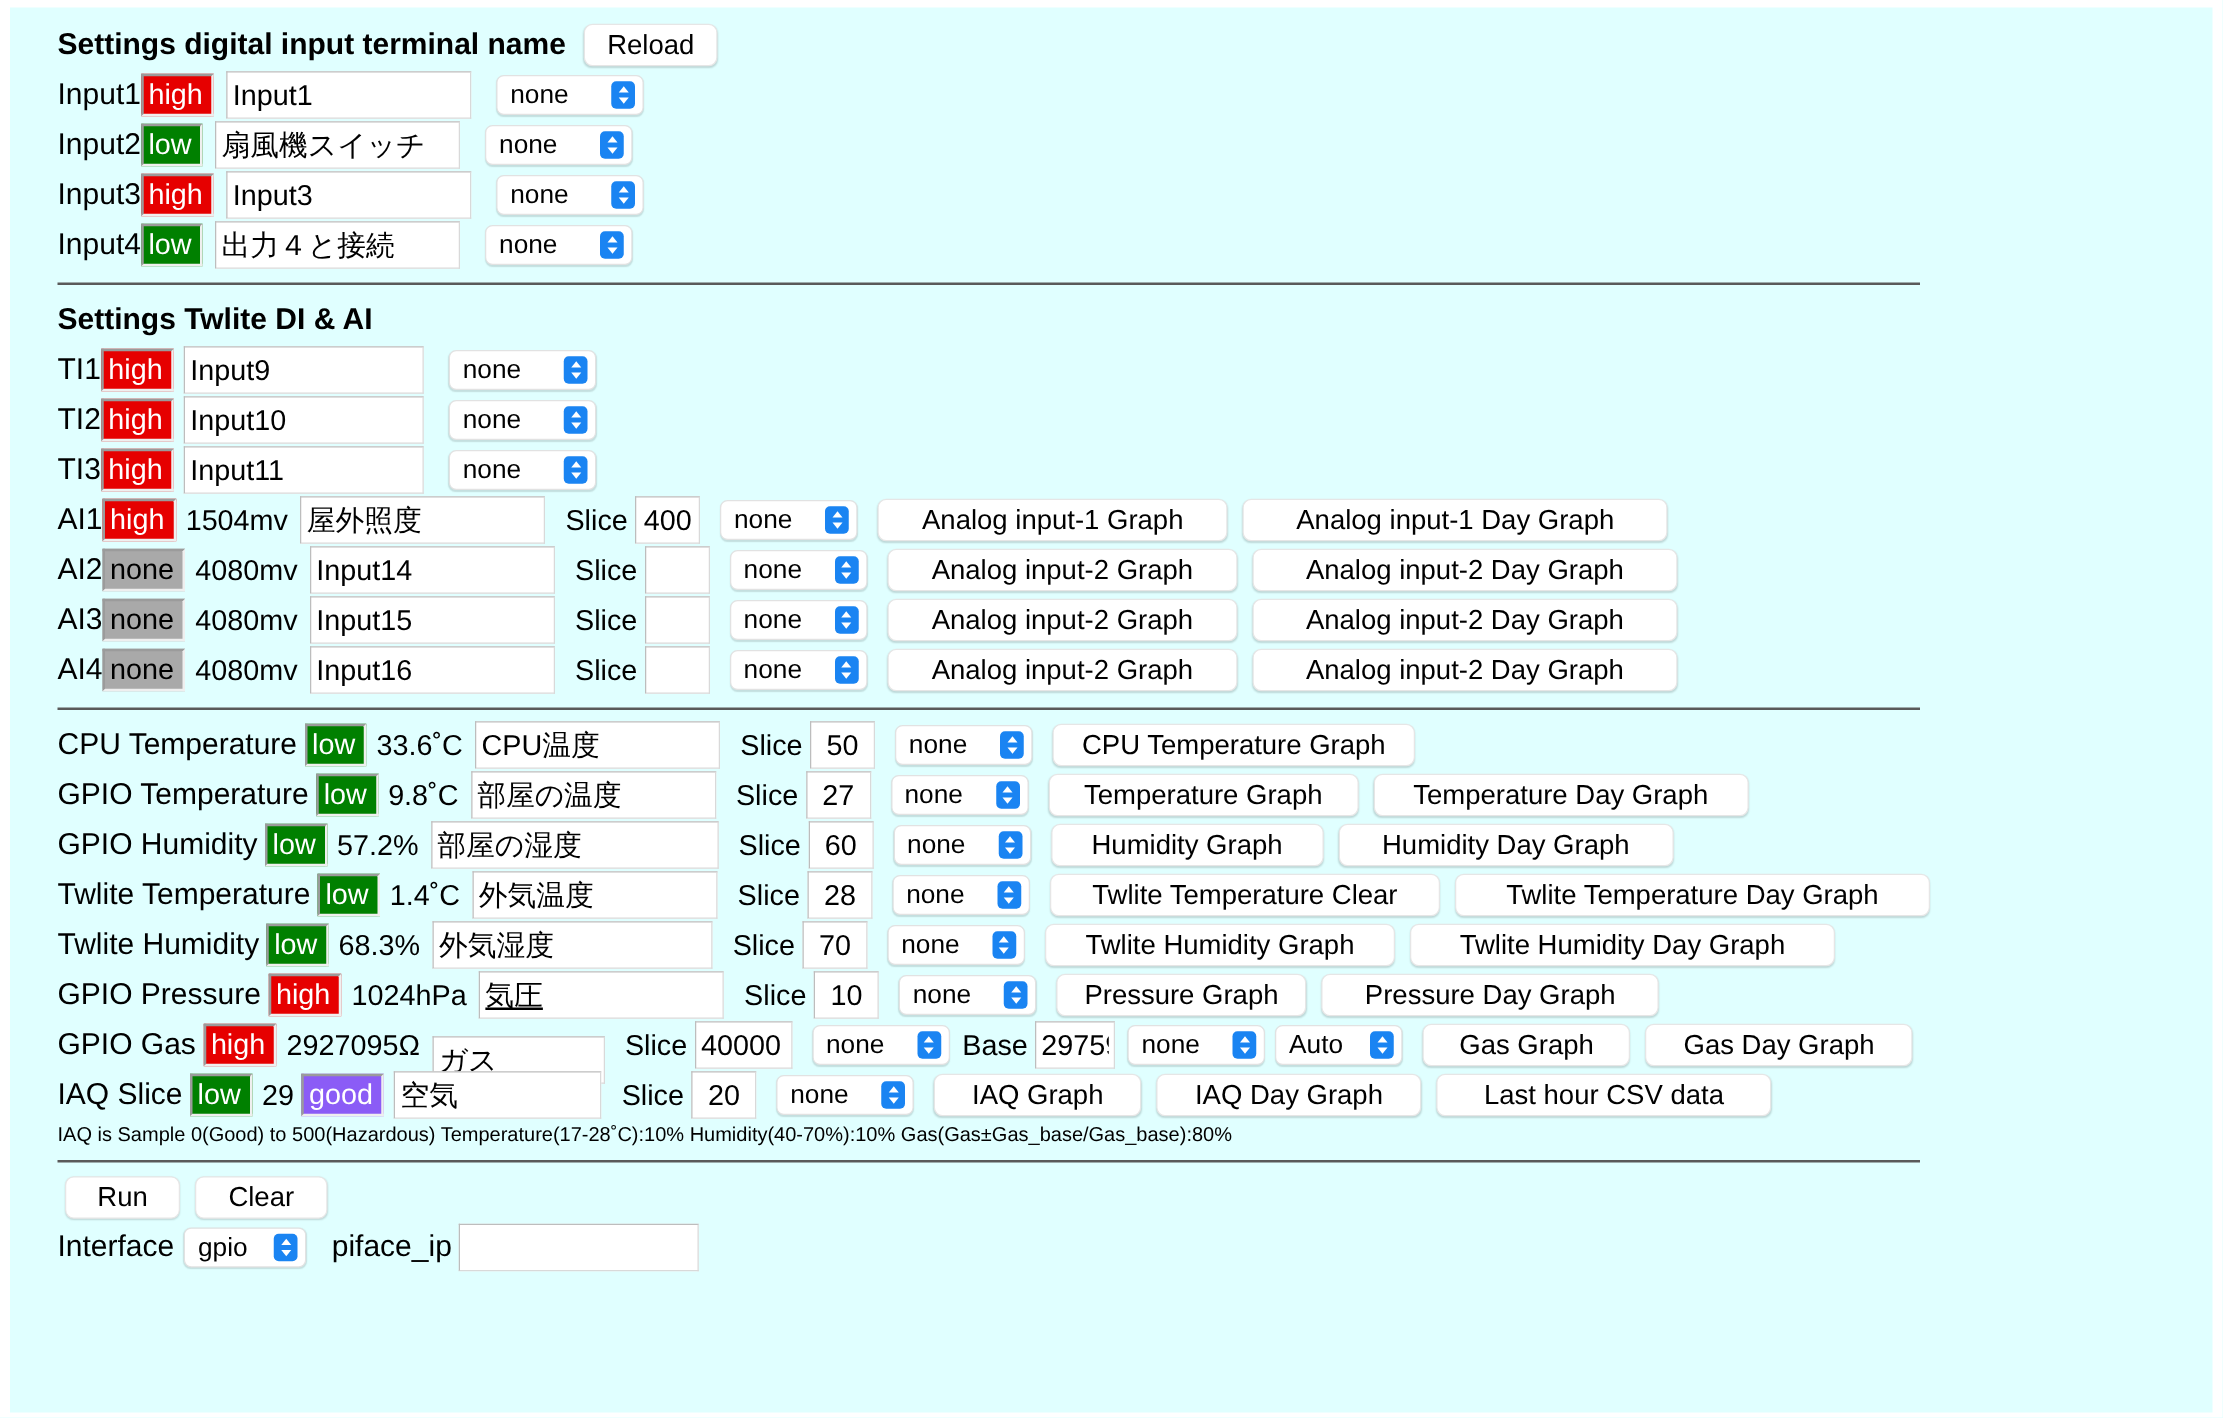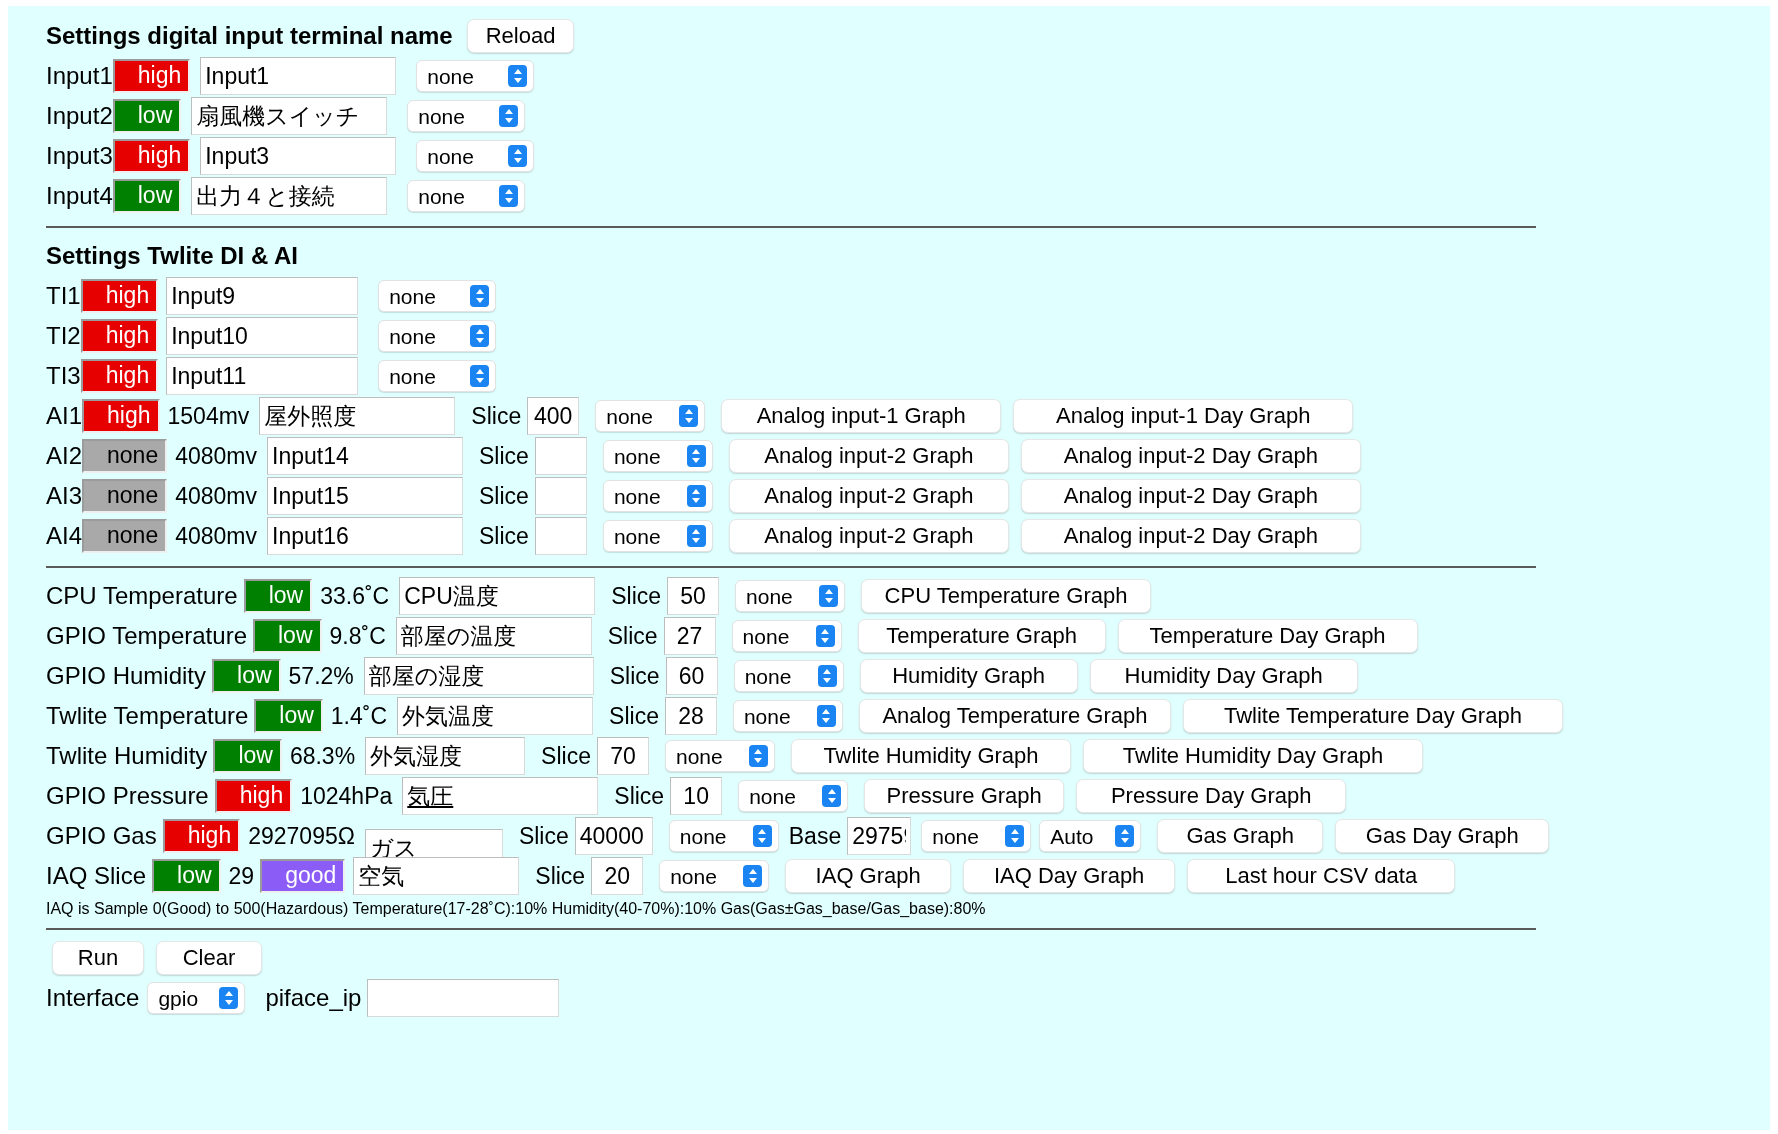--- a/index.html
+++ b/index.html
@@ -43,21 +43,21 @@
     font-weight: bold;
     color: #000;
     margin-right: 14px;
   }
 
   
   .badge {
     display: inline-block;
     font-size: 23px;
     color: #ffffff;
-    padding: 2px 7px 4px 23px;
+    padding: 2px 7px 4px 4px;
     border: 2px solid;
     border-color: #9b9b9b #efefef #efefef #9b9b9b;
     line-height: 1.05;
     text-align: center;
   }
   .badge.high { background: #e60000; }
   .badge.low  { background: #008000; }
   .badge.good { background: #8b5cf6; }
   .badge.none { background: #a9a9a9; color: #000; }
 
@@ -449,33 +449,33 @@
     <span class="gap16"></span>
     <span class="slice-lbl">Slice</span>
     <span class="gap6"></span>
     <input class="tf slice" type="text" value="28" style="">
     <span class="gap16"></span>
     <div class="sel w-none-s">
       <span class="v">none</span>
       <span class="stepper"></span>
     </div>
     <span class="gap16"></span>
-    <div class="btn" style="width:312px">Analog Temperature Graph</div>
+    <div class="btn" style="width:312px">Twlite Temperature Clear</div>
     <span class="gap12"></span>
     <div class="btn" style="width:380px">Twlite Temperature Day Graph</div>
   </div>
 
   <div class="row">
     <span class="lbl">Twlite Humidity</span>
     <span class="gap6"></span>
     <span class="badge low">low</span>
     <span class="gap8"></span>
     <span class="valtxt">68.3%</span>
     <span class="gap10"></span>
-    <input class="tf" style="width: 160px;" type="text" value="外気湿度">
+    <input class="tf" style="width: 224px;" type="text" value="外気湿度">
     <span class="gap16"></span>
     <span class="slice-lbl">Slice</span>
     <span class="gap6"></span>
     <input class="tf slice" type="text" value="70" style="">
     <span class="gap16"></span>
     <div class="sel w-none-s">
       <span class="v">none</span>
       <span class="stepper"></span>
     </div>
     <span class="gap16"></span>

